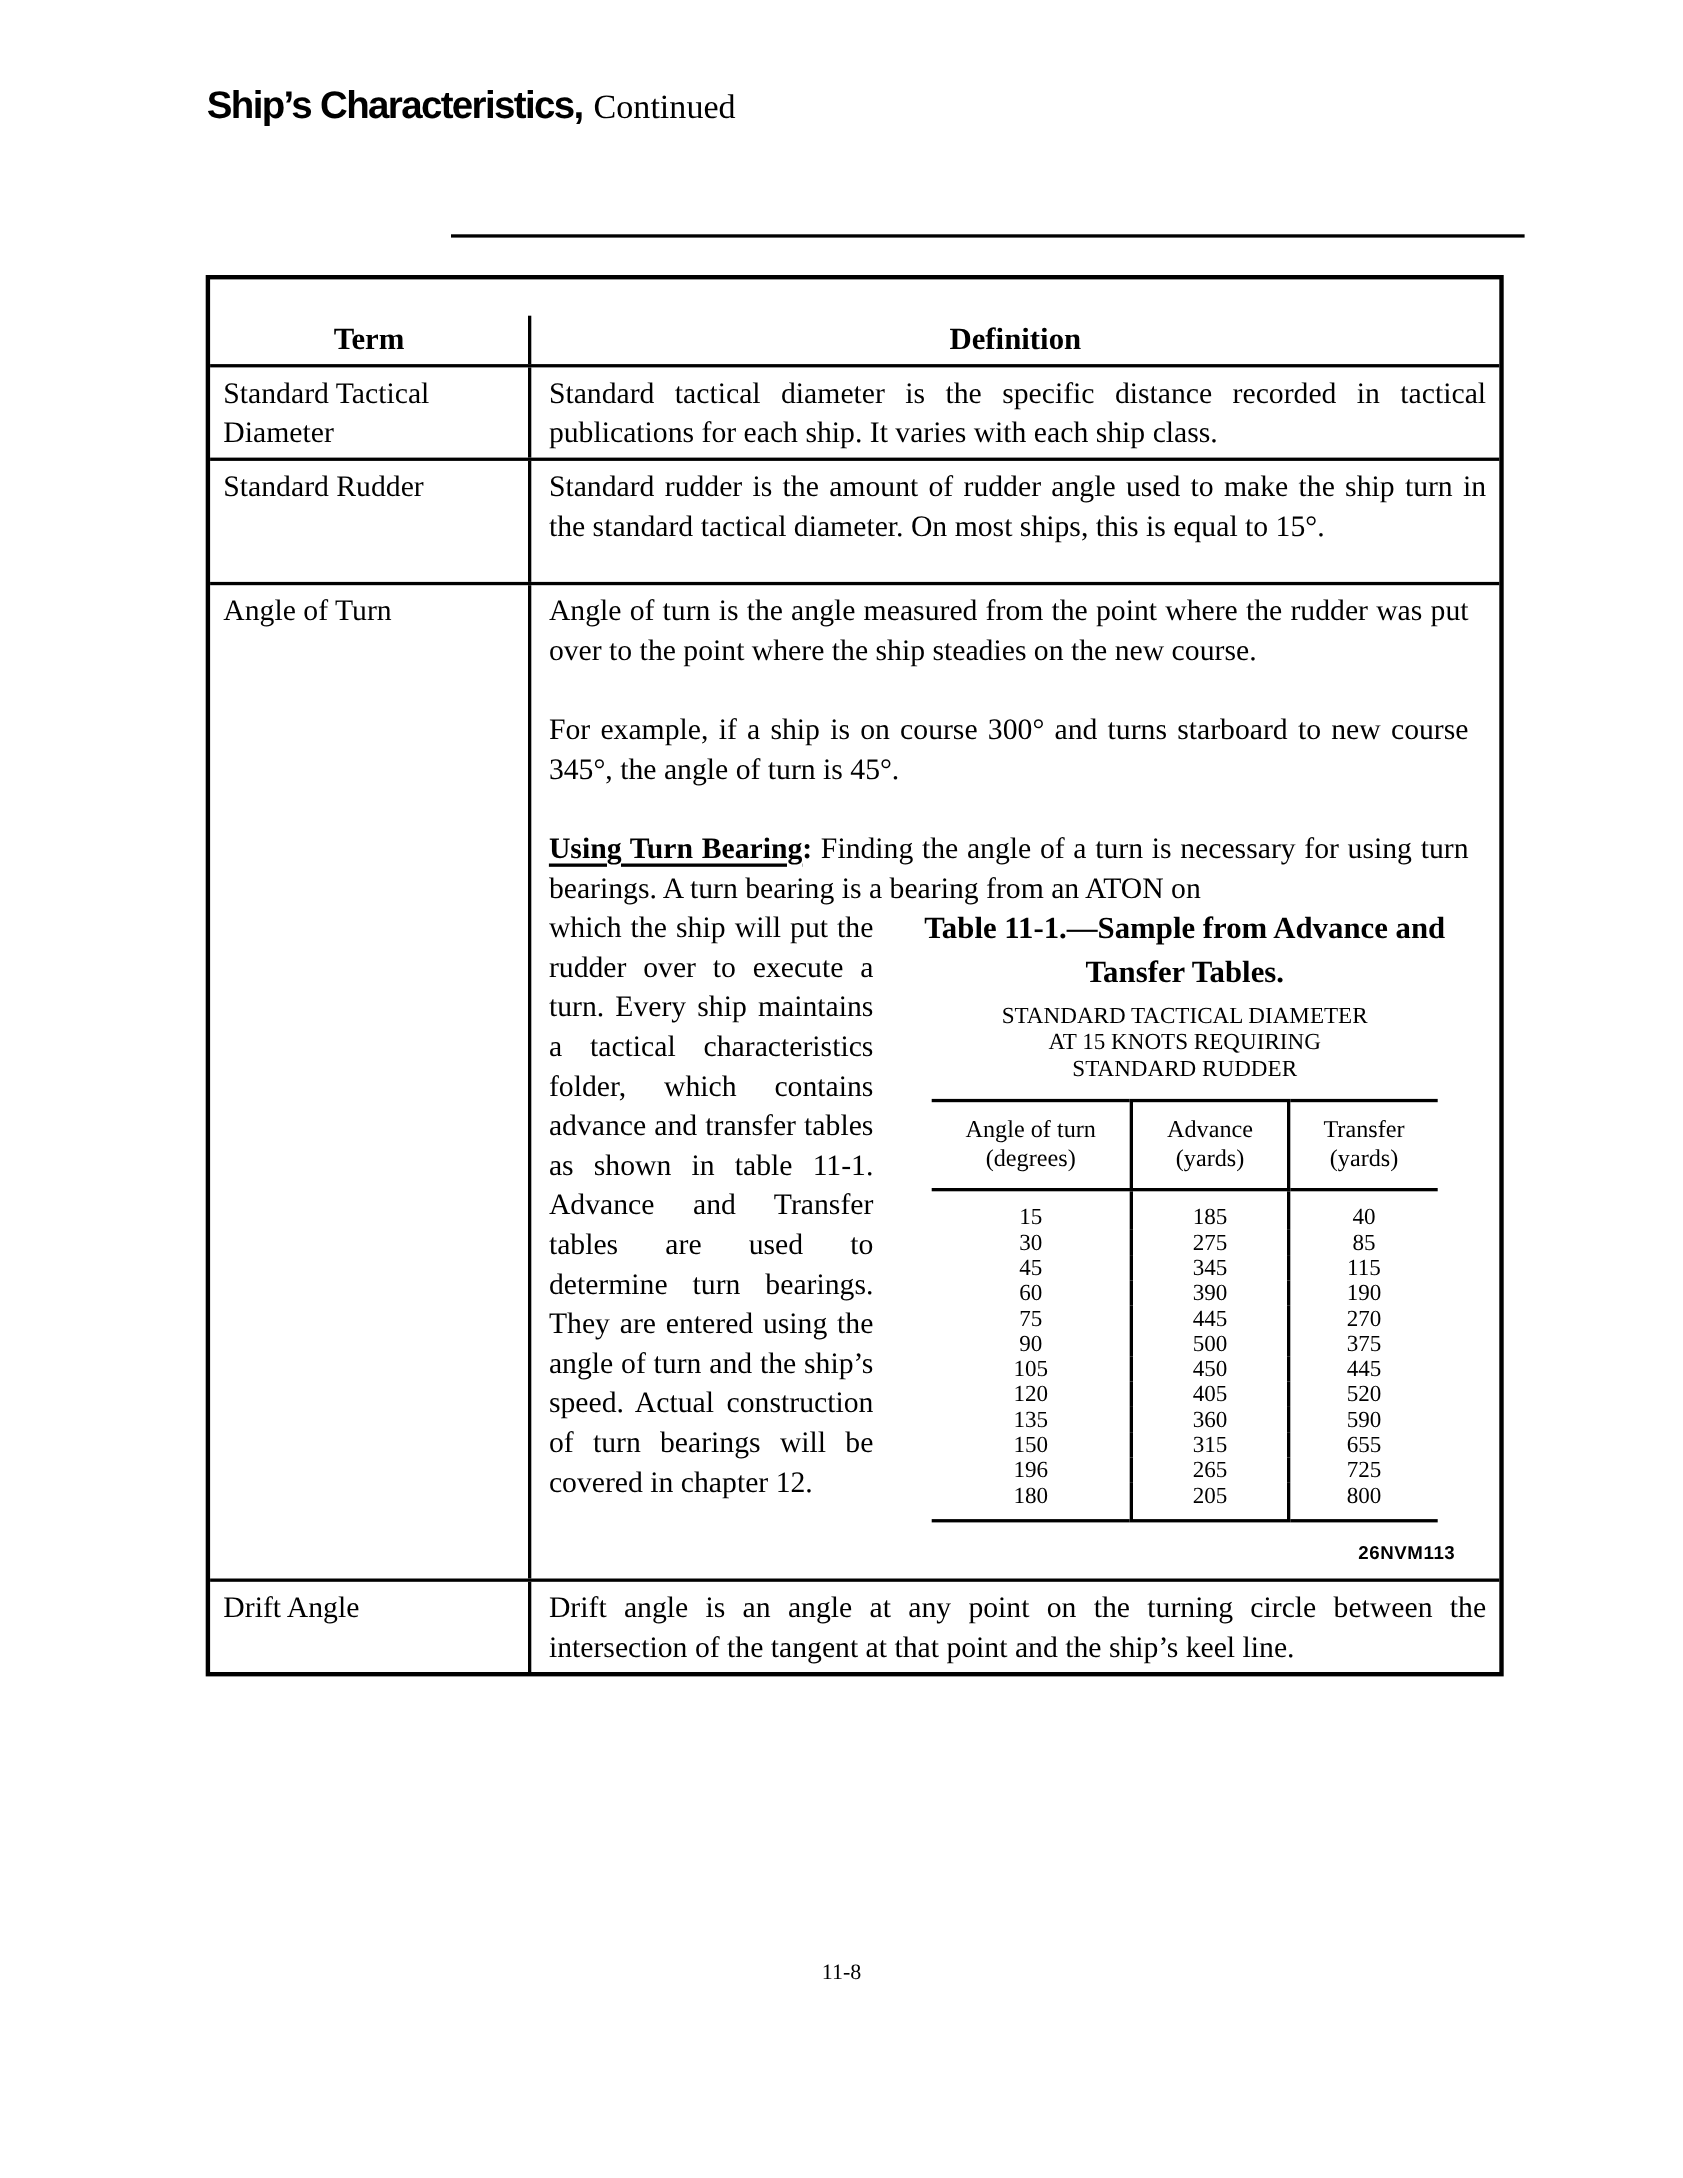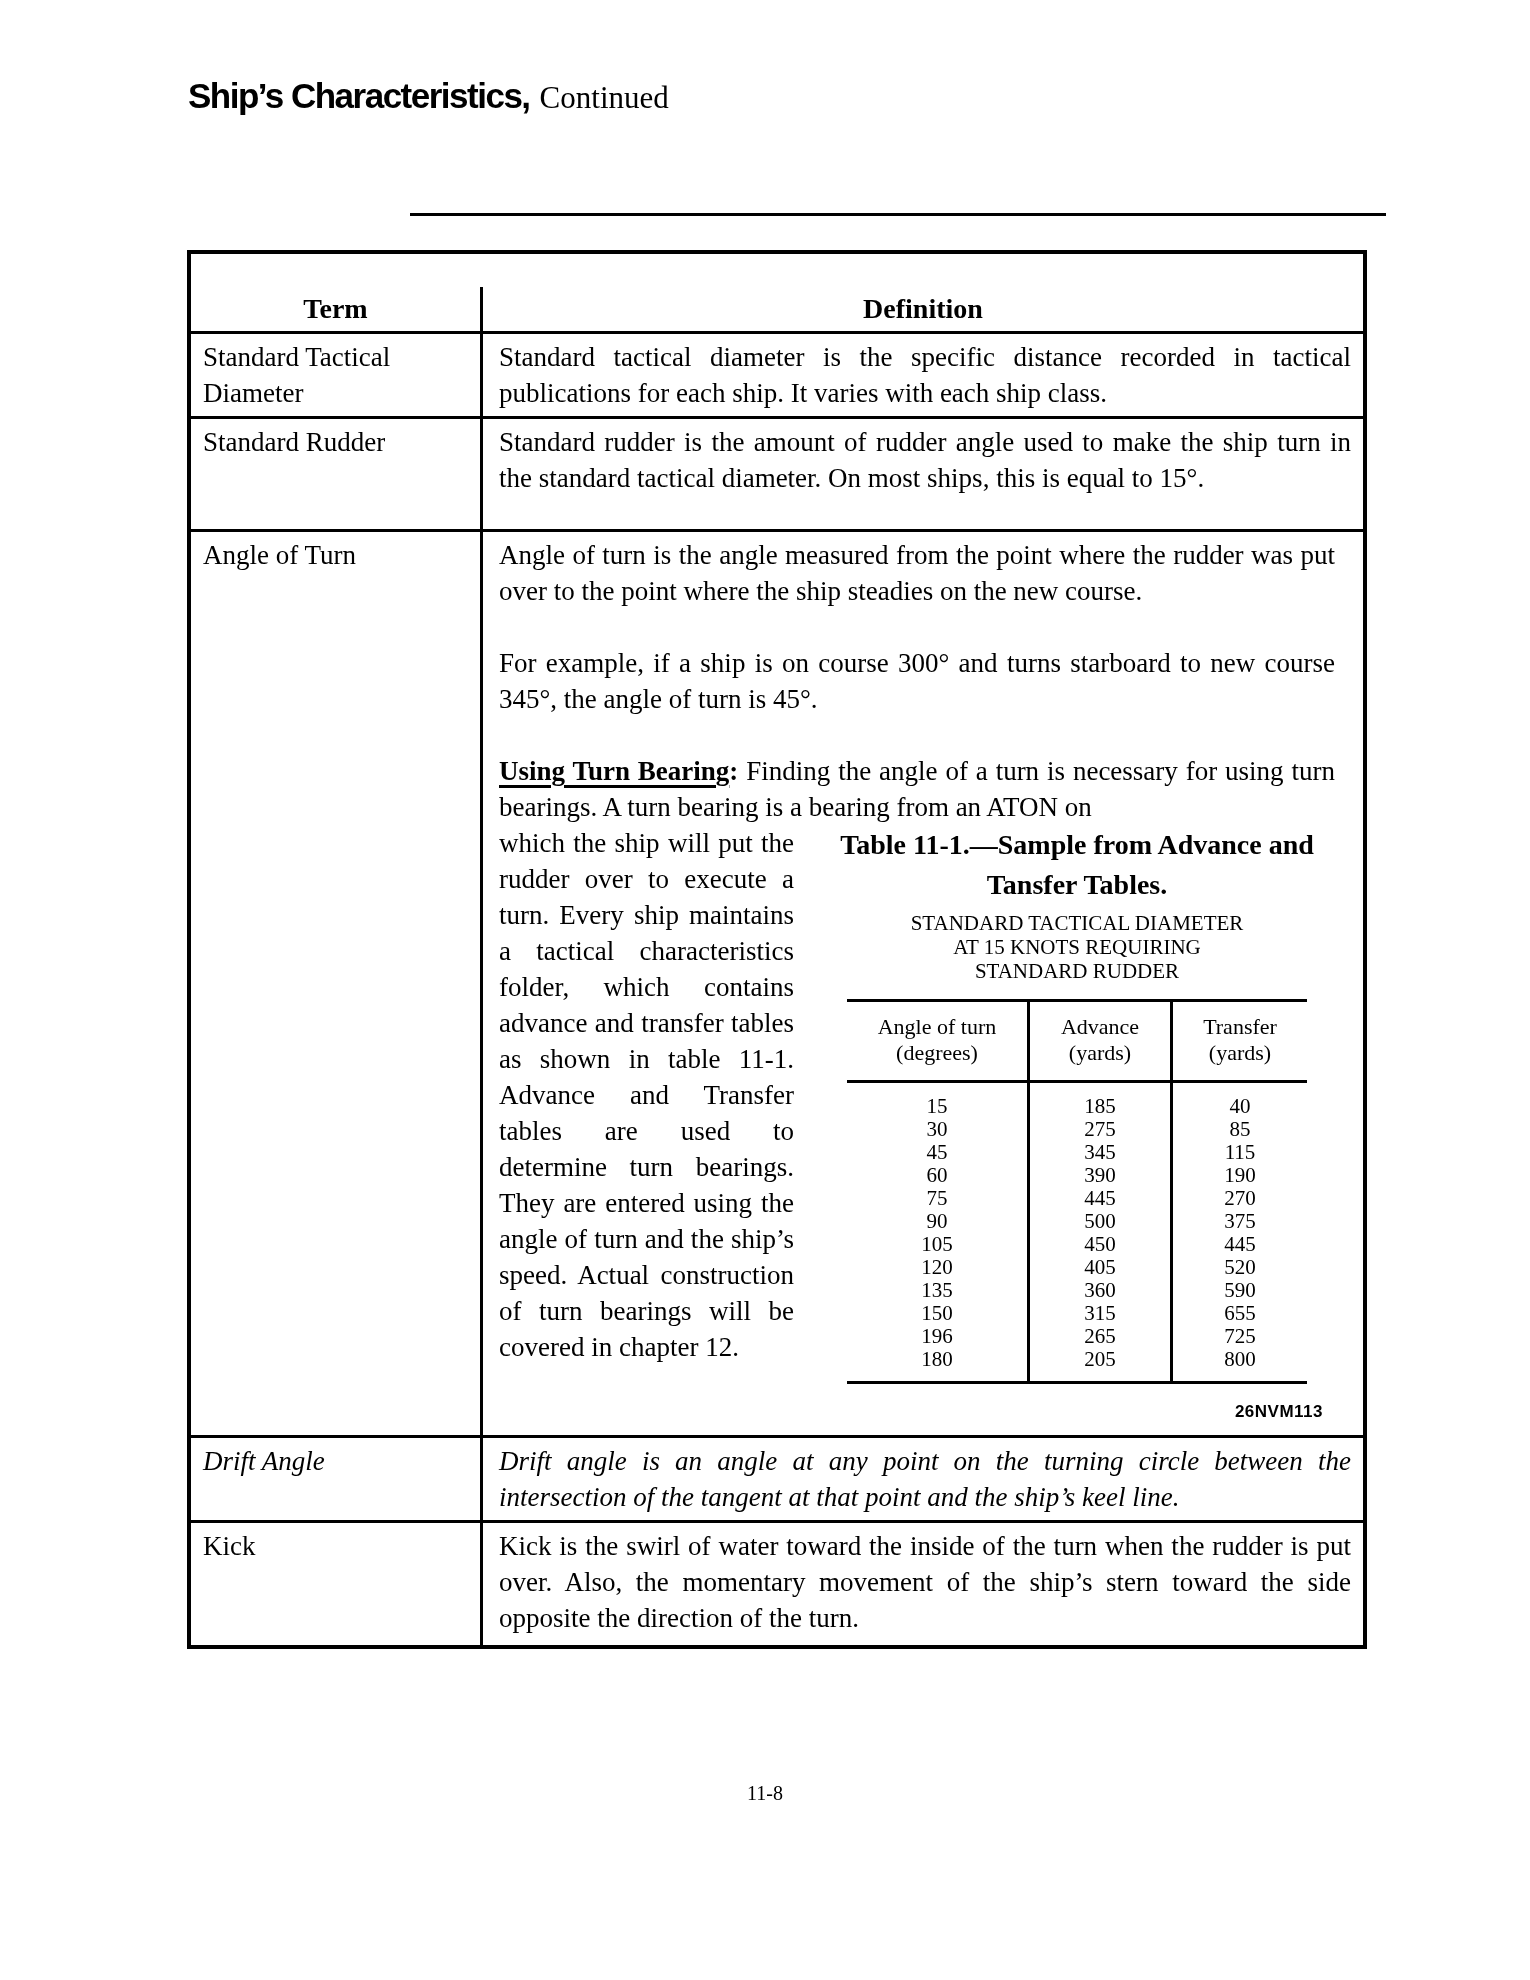--- a/index.html
+++ b/index.html
@@ -28,21 +28,21 @@
   .gterm {
     flex:0 0 292px; width:292px; box-sizing:border-box;
     border-right:3px solid #000; padding:5px 10px 5px 12px;
   }
   .gdef { flex:1 1 auto; box-sizing:border-box; padding:5px 12px 5px 16px; text-align:justify; }
   .ghead .gterm, .ghead .gdef {
     display:flex; align-items:center; justify-content:center;
     font-weight:bold; font-size:28px; padding:4px;margin-top:33px;
   }
   .r1 { min-height:82px; } .r2 { min-height:110px; }
-  .r4 { min-height:72px;font-style:italic; } .r5 { min-height:122px; }
+  .r4 { min-height:72px; } .r5 { min-height:122px; }
 
   
   .aot p { margin:0 16px 36px 0; }
   .aot p.utb { margin-bottom:0; }
   .utb-head { font-weight:bold; text-decoration:underline; text-decoration-thickness:2.5px; text-underline-offset:5px; }
   .utb-colon { font-weight:bold; }
   .cols { display:flex; justify-content:space-between; }
   .col-left { flex:0 0 295px; width:295px; text-align:justify; }
 
   
@@ -199,20 +199,16 @@
         </div>
       </div>
     </div>
   </div>
 
   <div class="grow r4">
     <div class="gterm">Drift Angle</div>
     <div class="gdef">Drift angle is an angle at any point on the turning circle between the intersection of the tangent at that point and the ship’s keel line.</div>
   </div>
 
-  <div class="grow r5">
-    <div class="gterm">Kick</div>
-    <div class="gdef">Kick is the swirl of water toward the inside of the turn when the rudder is put over. Also, the momentary movement of the ship’s stern toward the side opposite the direction of the turn.</div>
-  </div>
 
 </div>
 
 <div class="pageno">11-8</div>
 
 </body></html>

